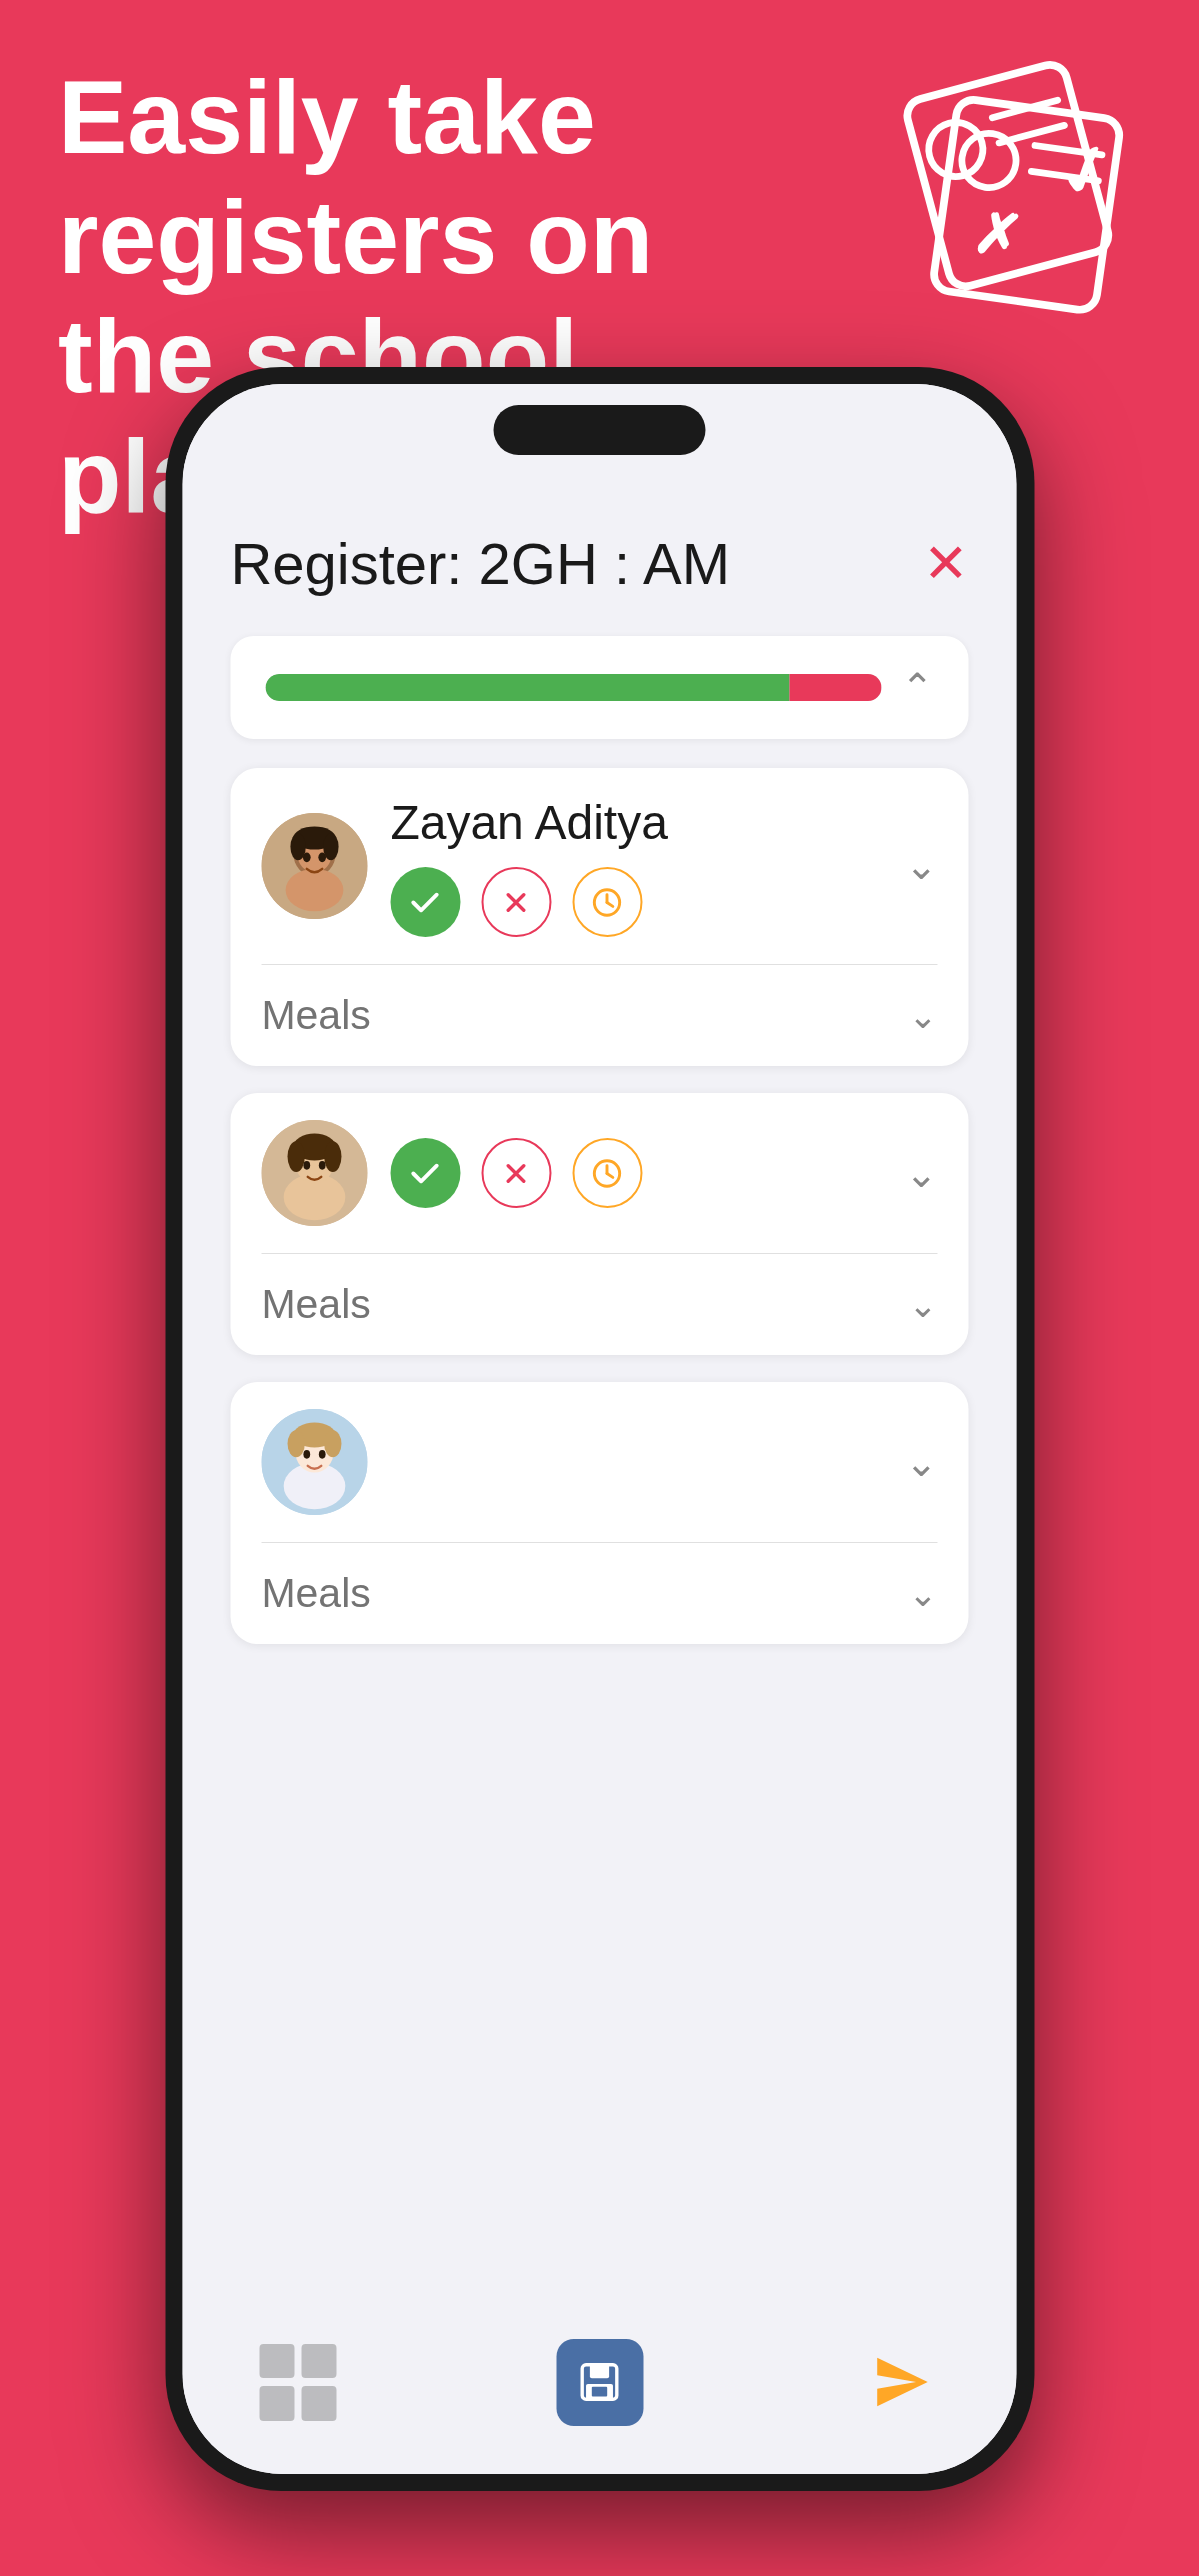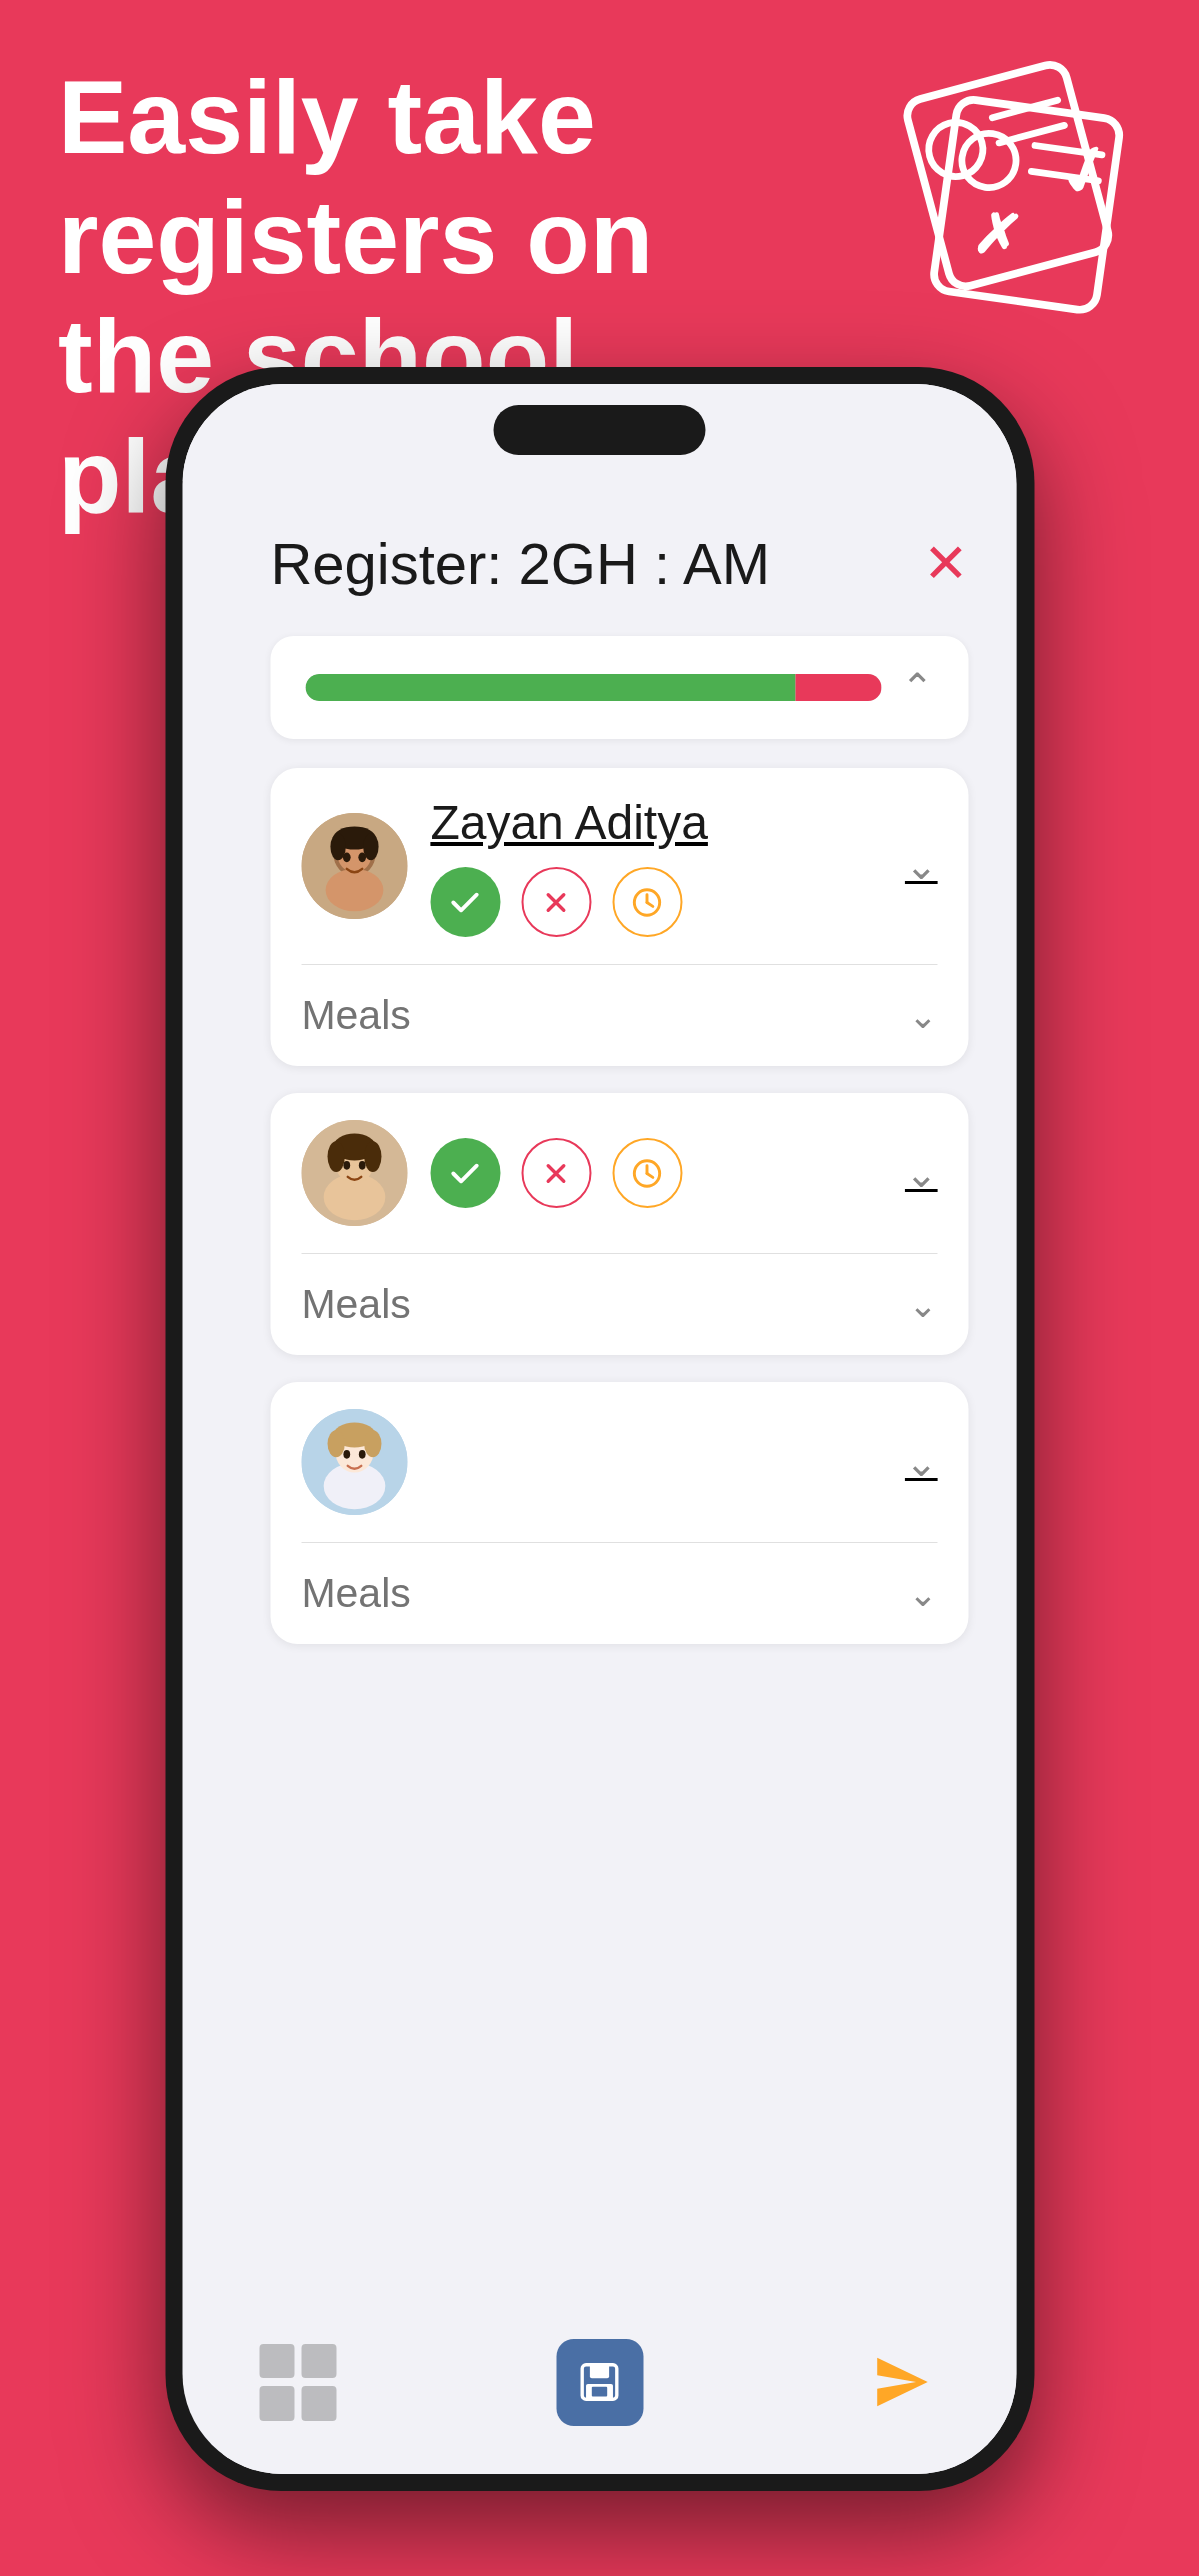--- a/index.html
+++ b/index.html
@@ -83,21 +83,20 @@
       position: relative;
       z-index: 5;
     }
 
     
     .screen-content {
       background: #f2f2f7;
       padding: 19.3px 48px 29px;
       height: calc(100% - 97px);
       overflow: hidden;
-      margin-left: 40px;
     }
 
     
     .header {
       display: flex;
       justify-content: space-between;
       align-items: center;
       padding: 29px 0 39px;
     }
 
@@ -161,21 +160,20 @@
       margin-bottom: 27px;
       box-shadow: 0 1.9px 9.7px rgba(0,0,0,0.07);
       overflow: hidden;
     }
 
     .student-header {
       display: flex;
       align-items: center;
       padding: 27px 31px;
       gap: 23px;
-      text-decoration: underline;
     }
 
     .student-avatar {
       width: 106px;
       height: 106px;
       border-radius: 53px;
       background: #ddd;
       overflow: hidden;
       flex-shrink: 0;
       display: flex;

